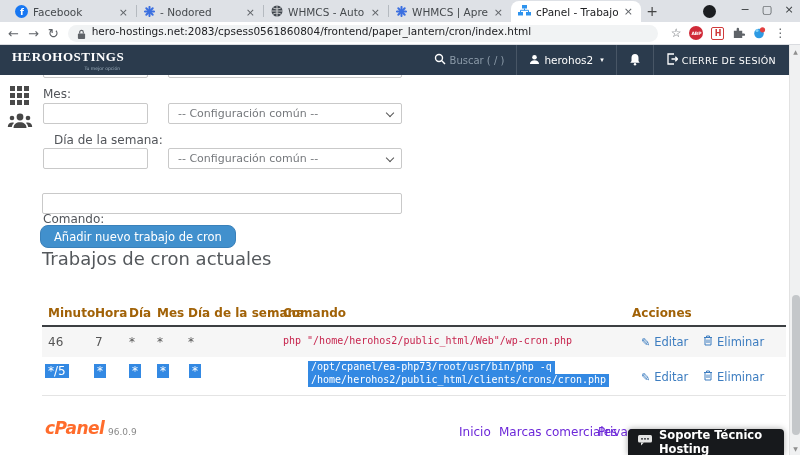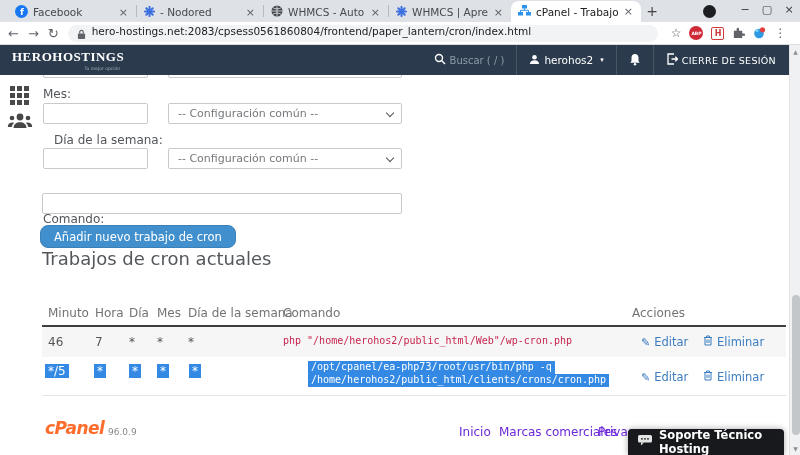--- a/index.html
+++ b/index.html
@@ -60,21 +60,21 @@
               display:flex; align-items:center; padding:0 20px 0 9px; font-size:11px; color:#75787c; }
   .chev { position:absolute; right:8px; top:6px; width:6px; height:6px;
           border-right:1.5px solid #555; border-bottom:1.5px solid #555; transform:rotate(45deg); }
   .btn-add { position:absolute; left:40px; top:225px; height:23px; padding:0 13px; background:#4190cd;
              border:1px solid #3a81ba; border-radius:8px; color:#fff; font-size:11.5px;
              font-family:"DejaVu Sans", sans-serif; }
   .section-heading { position:absolute; left:42px; top:248px; font-size:18px; font-weight:400; color:#54585c; }
 
   
   .crontable { position:absolute; left:42px; top:303px; width:744px; height:94px; }
-  .th { position:absolute; top:3px; font-size:12px; font-weight:normal; color:#737373; }
+  .th { position:absolute; top:3px; font-size:12px; font-weight:bold; color:#a16207; }
   .thead-line { position:absolute; top:22px; left:0; width:744px; height:2px; background:#3c3f42; }
   .row1 { position:absolute; top:24px; left:0; width:744px; height:30px; background:#f6f6f6; }
   .row2 { position:absolute; top:54px; left:0; width:744px; height:39px; background:#fff;
           border-bottom:1px solid #e4e4e4; }
   .td { position:absolute; font-size:12px; color:#555; }
   .r1 .td { top:8px; }
   .cmd1 { font-family:"DejaVu Sans Mono", monospace; font-size:10px; color:#c7254e; top:10px; }
   .chip { display:inline-block; background:#3389e3; color:#fff; padding:0 3px; }
   .r2 .td { top:7px; }
   .cmdblock { position:absolute; left:241px; top:4px; font-family:"DejaVu Sans Mono", monospace;

